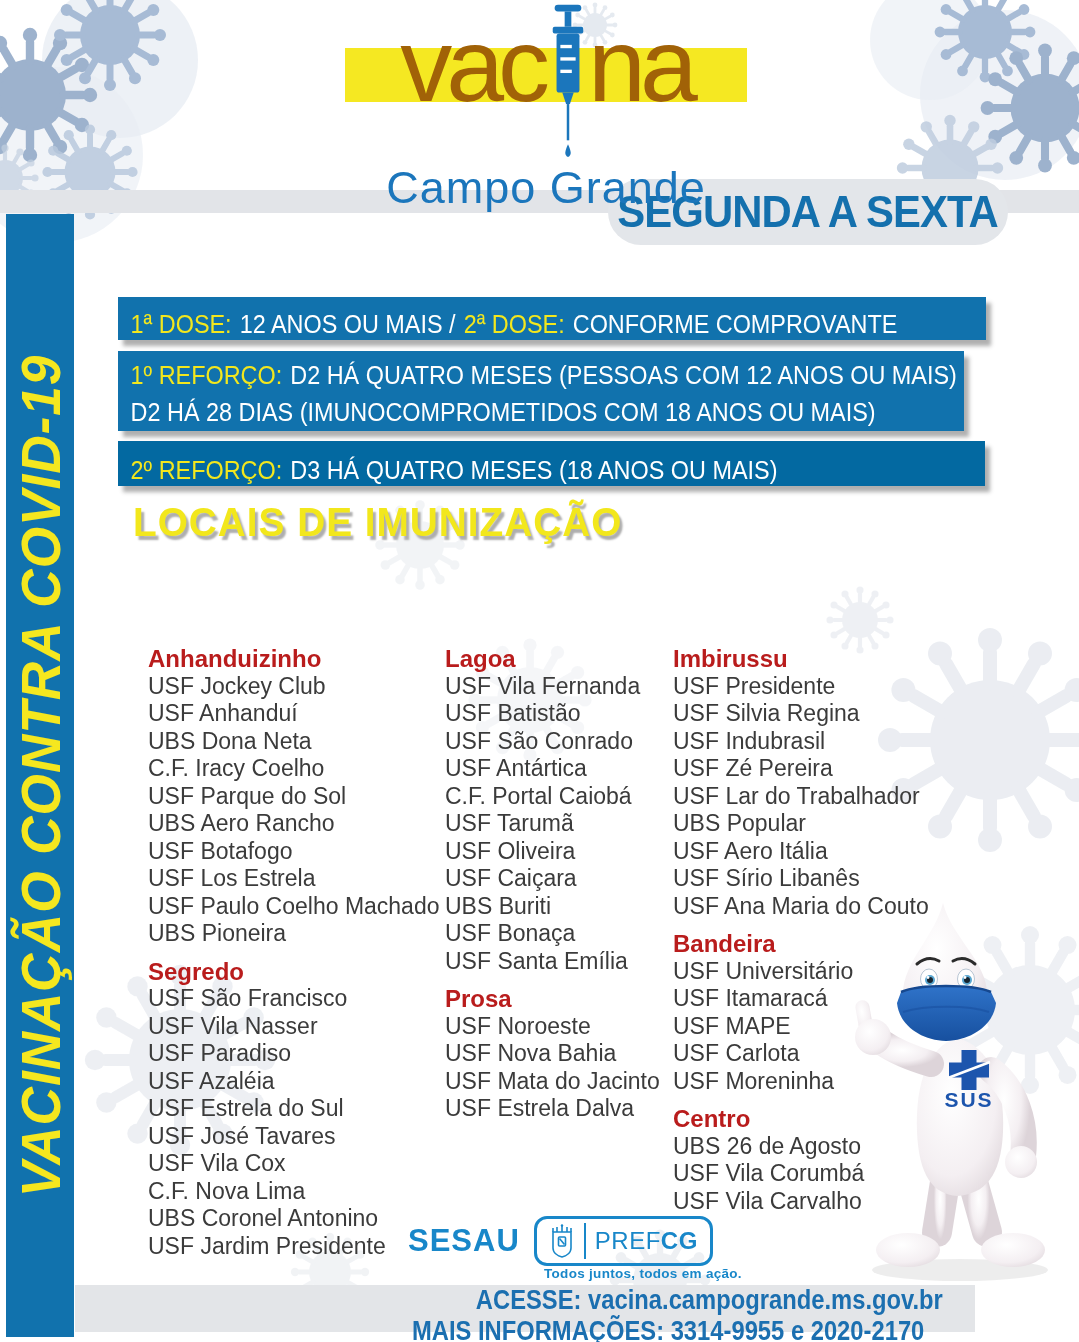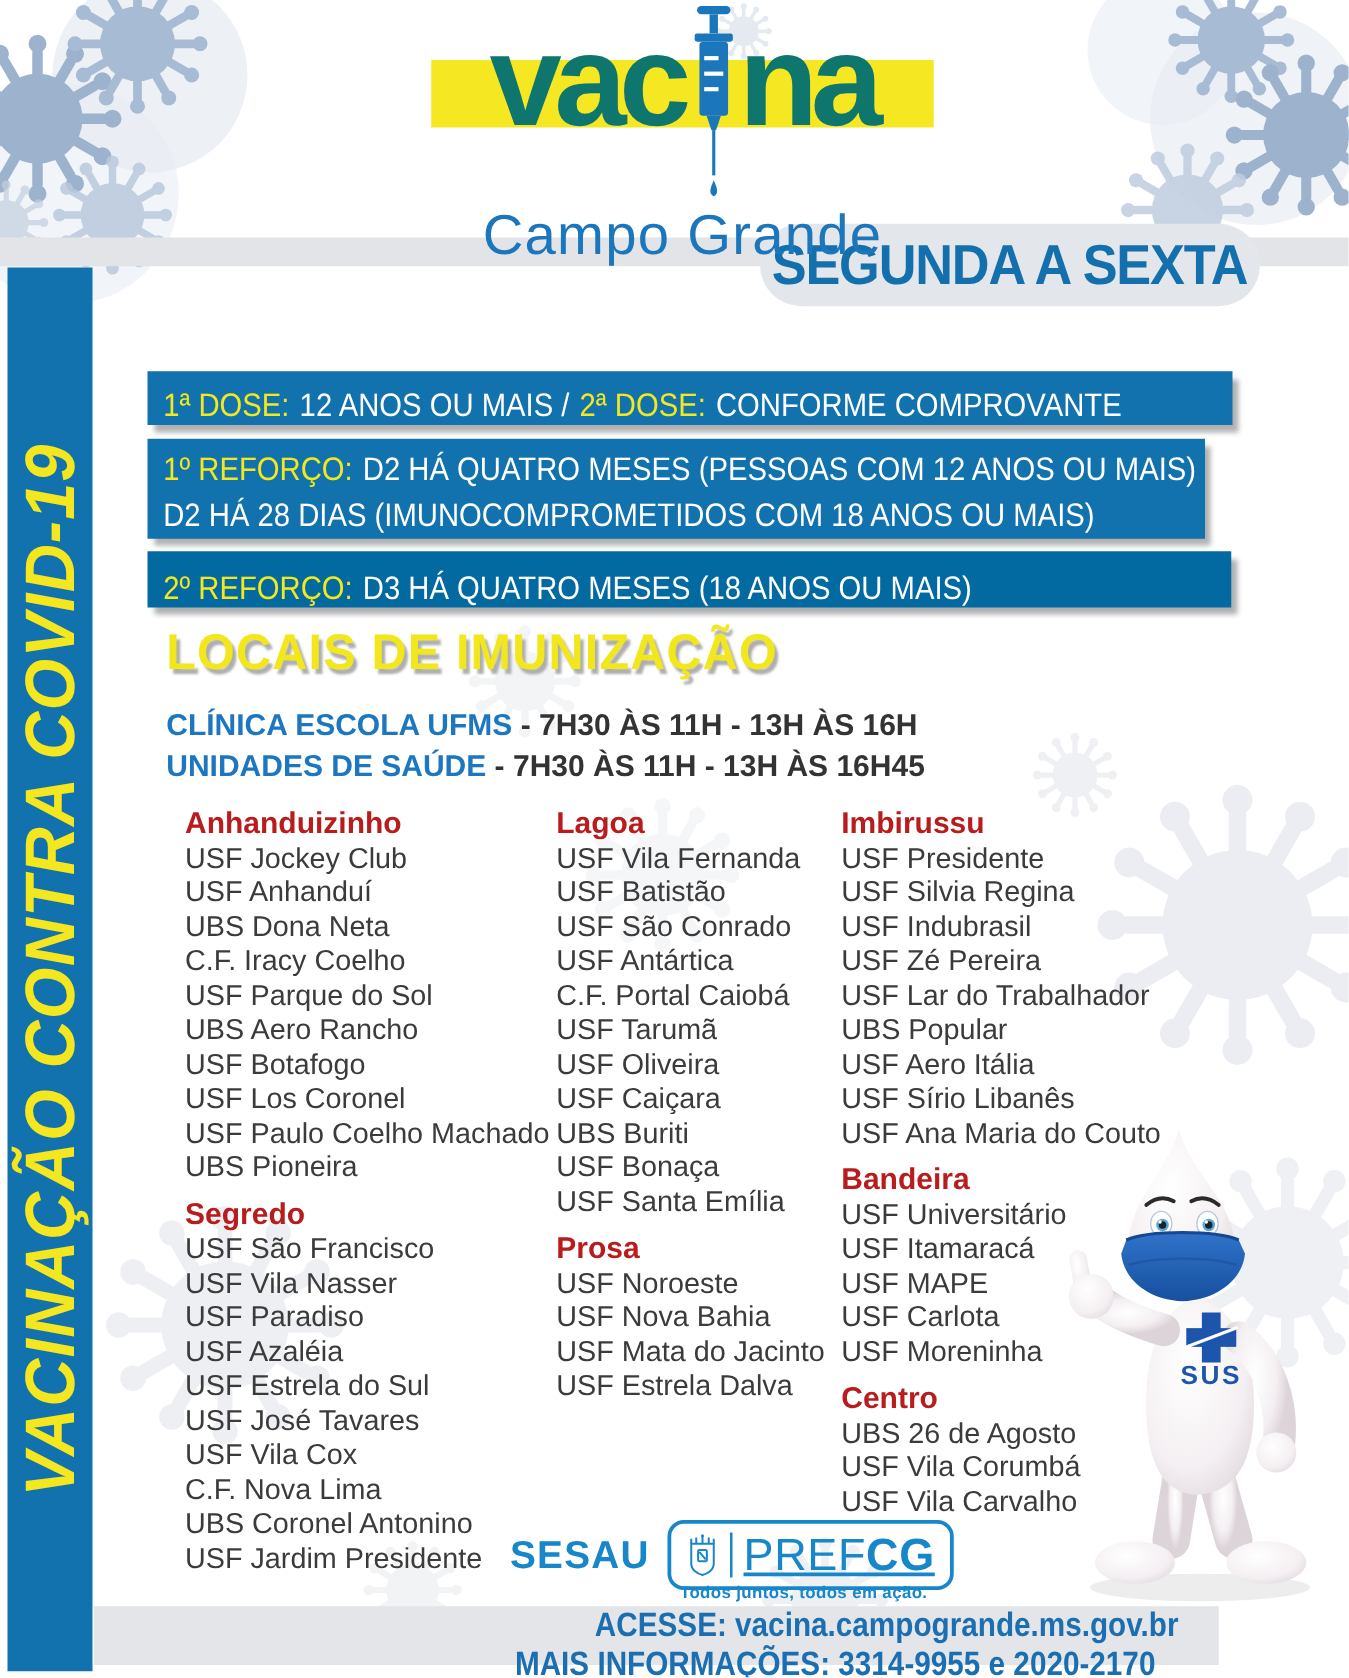--- a/index.html
+++ b/index.html
@@ -16,21 +16,21 @@
   }
   .badge-pill span{
     color:#1470ad;font-size:45px;font-weight:700;letter-spacing:-1px;white-space:nowrap;
     display:inline-block;transform:scaleX(.93);
   }
   
   .logo{position:absolute;left:345px;top:16px;width:402px;z-index:2;}
   .logo-band{position:absolute;left:0;top:32px;width:402px;height:54px;background:#f5e822;z-index:1;}
   .logo-word{position:relative;z-index:2;display:flex;align-items:flex-start;justify-content:center;}
   .logo-word .wpart{
-    font-size:104px;line-height:98px;font-weight:700;color:#0f766e;letter-spacing:-6px;text-align:center;
+    font-size:104px;line-height:98px;font-weight:400;color:#a16207;letter-spacing:-6px;text-align:center;
   }
   .syringe{width:42px;height:168px;margin:-16px -1px 0 3px;flex:none;}
   .logo-sub{
     position:relative;z-index:2;text-align:center;margin-top:-6px;
     color:#1b76bc;font-size:45px;font-weight:400;letter-spacing:1px;
   }
   
   .sidebar{position:absolute;left:6px;top:214px;width:68px;height:1123px;background:#1172ad;z-index:2;}
   .sidebar span{
     position:absolute;left:50%;top:50%;
@@ -66,21 +66,21 @@
   .loc-list{list-style:none;margin:0;padding:0;}
   .loc-list li{color:#3b3b3b;font-size:23px;line-height:27.5px;white-space:nowrap;}
   
   .footer-logo{position:absolute;left:408px;top:1216px;z-index:2;display:flex;align-items:center;gap:14px;}
   .sesau{color:#1887c9;font-size:31px;font-weight:700;letter-spacing:1px;}
   .pref-box{
     border:3px solid #1887c9;border-radius:13px;padding:4px 12px;display:flex;align-items:center;gap:9px;
   }
   .pref-box .crest{width:26px;height:34px;flex:none;}
   .pref-box .vdiv{width:2px;height:36px;background:#1887c9;}
-  .pref-box .preftxt{color:#1887c9;font-size:36px;letter-spacing:.5px;white-space:nowrap;text-decoration:underline;}
+  .pref-box .preftxt{color:#1887c9;font-size:24px;letter-spacing:.5px;white-space:nowrap;}
   .pref-box .preftxt b{font-weight:700;}
   .tagline{position:absolute;left:516px;top:1266px;z-index:2;color:#1887c9;font-size:13.5px;font-weight:700;letter-spacing:.3px;margin-left:28px;}
   
   .bottom-band{
     position:absolute;left:75px;top:1285px;width:900px;height:47px;background:#e3e5e8;z-index:2;
     display:flex;align-items:flex-end;flex-direction:column;
   }
   .bottom-band .btxt{
     color:#1b6fb0;font-size:27px;font-weight:700;white-space:nowrap;display:inline-block;transform:scaleX(.88);
   }
@@ -202,37 +202,33 @@
     </div>
   </div>
   <div class="banner banner-3">
     <div class="bline">
       <span class="seg ylw">2º REFORÇO:</span><span>D3 HÁ QUATRO MESES (18 ANOS OU MAIS)</span>
     </div>
   </div>
 
   <div class="locais-title">LOCAIS DE IMUNIZAÇÃO</div>
 
-  <div class="hours">
-    <div><span class="hname">CLÍNICA ESCOLA UFMS</span><span class="htimes"> - 7H30 ÀS 11H - 13H ÀS 16H</span></div>
-    <div><span class="hname">UNIDADES DE SAÚDE</span><span class="htimes"> - 7H30 ÀS 11H - 13H ÀS 16H45</span></div>
-  </div>
 
   <div class="loc-col col-1">
     <div class="loc-section">
       <h3>Anhanduizinho</h3>
       <ul class="loc-list">
           <li>USF Jockey Club</li>
           <li>USF Anhanduí</li>
           <li>UBS Dona Neta</li>
           <li>C.F. Iracy Coelho</li>
           <li>USF Parque do Sol</li>
           <li>UBS Aero Rancho</li>
           <li>USF Botafogo</li>
-          <li>USF Los Coronel</li>
+          <li>USF Los Estrela</li>
           <li>USF Paulo Coelho Machado</li>
           <li>UBS Pioneira</li>
         </ul>
     </div>
     <div class="loc-section">
       <h3>Segredo</h3>
       <ul class="loc-list">
           <li>USF São Francisco</li>
           <li>USF Vila Nasser</li>
           <li>USF Paradiso</li>

